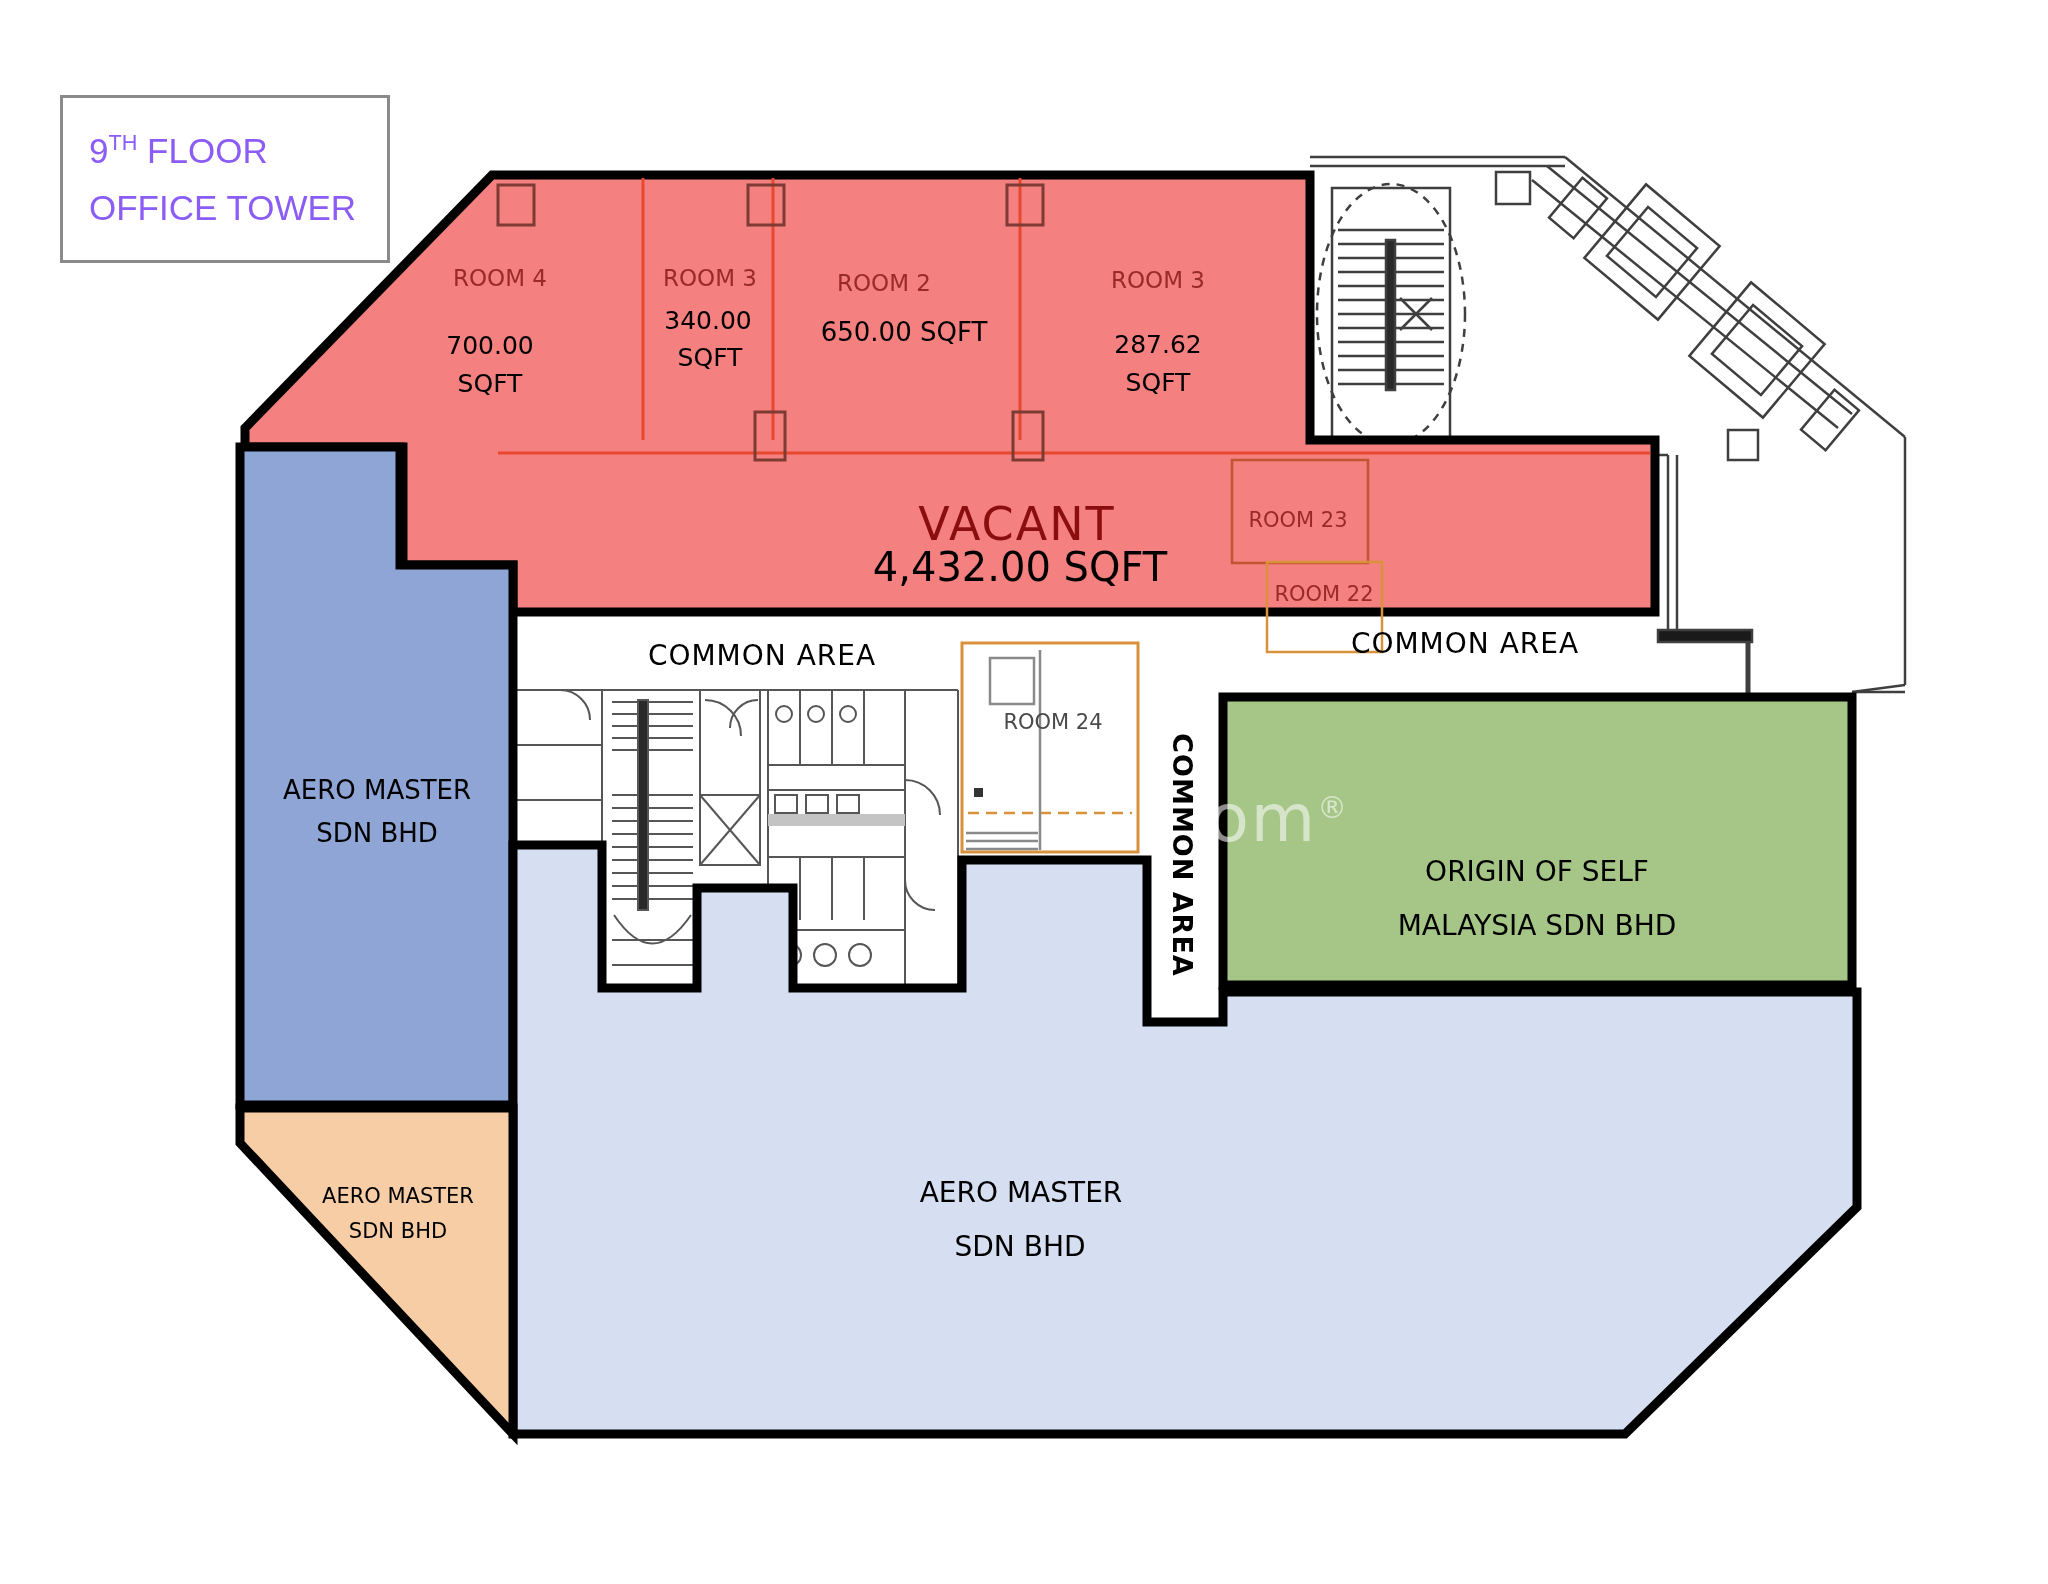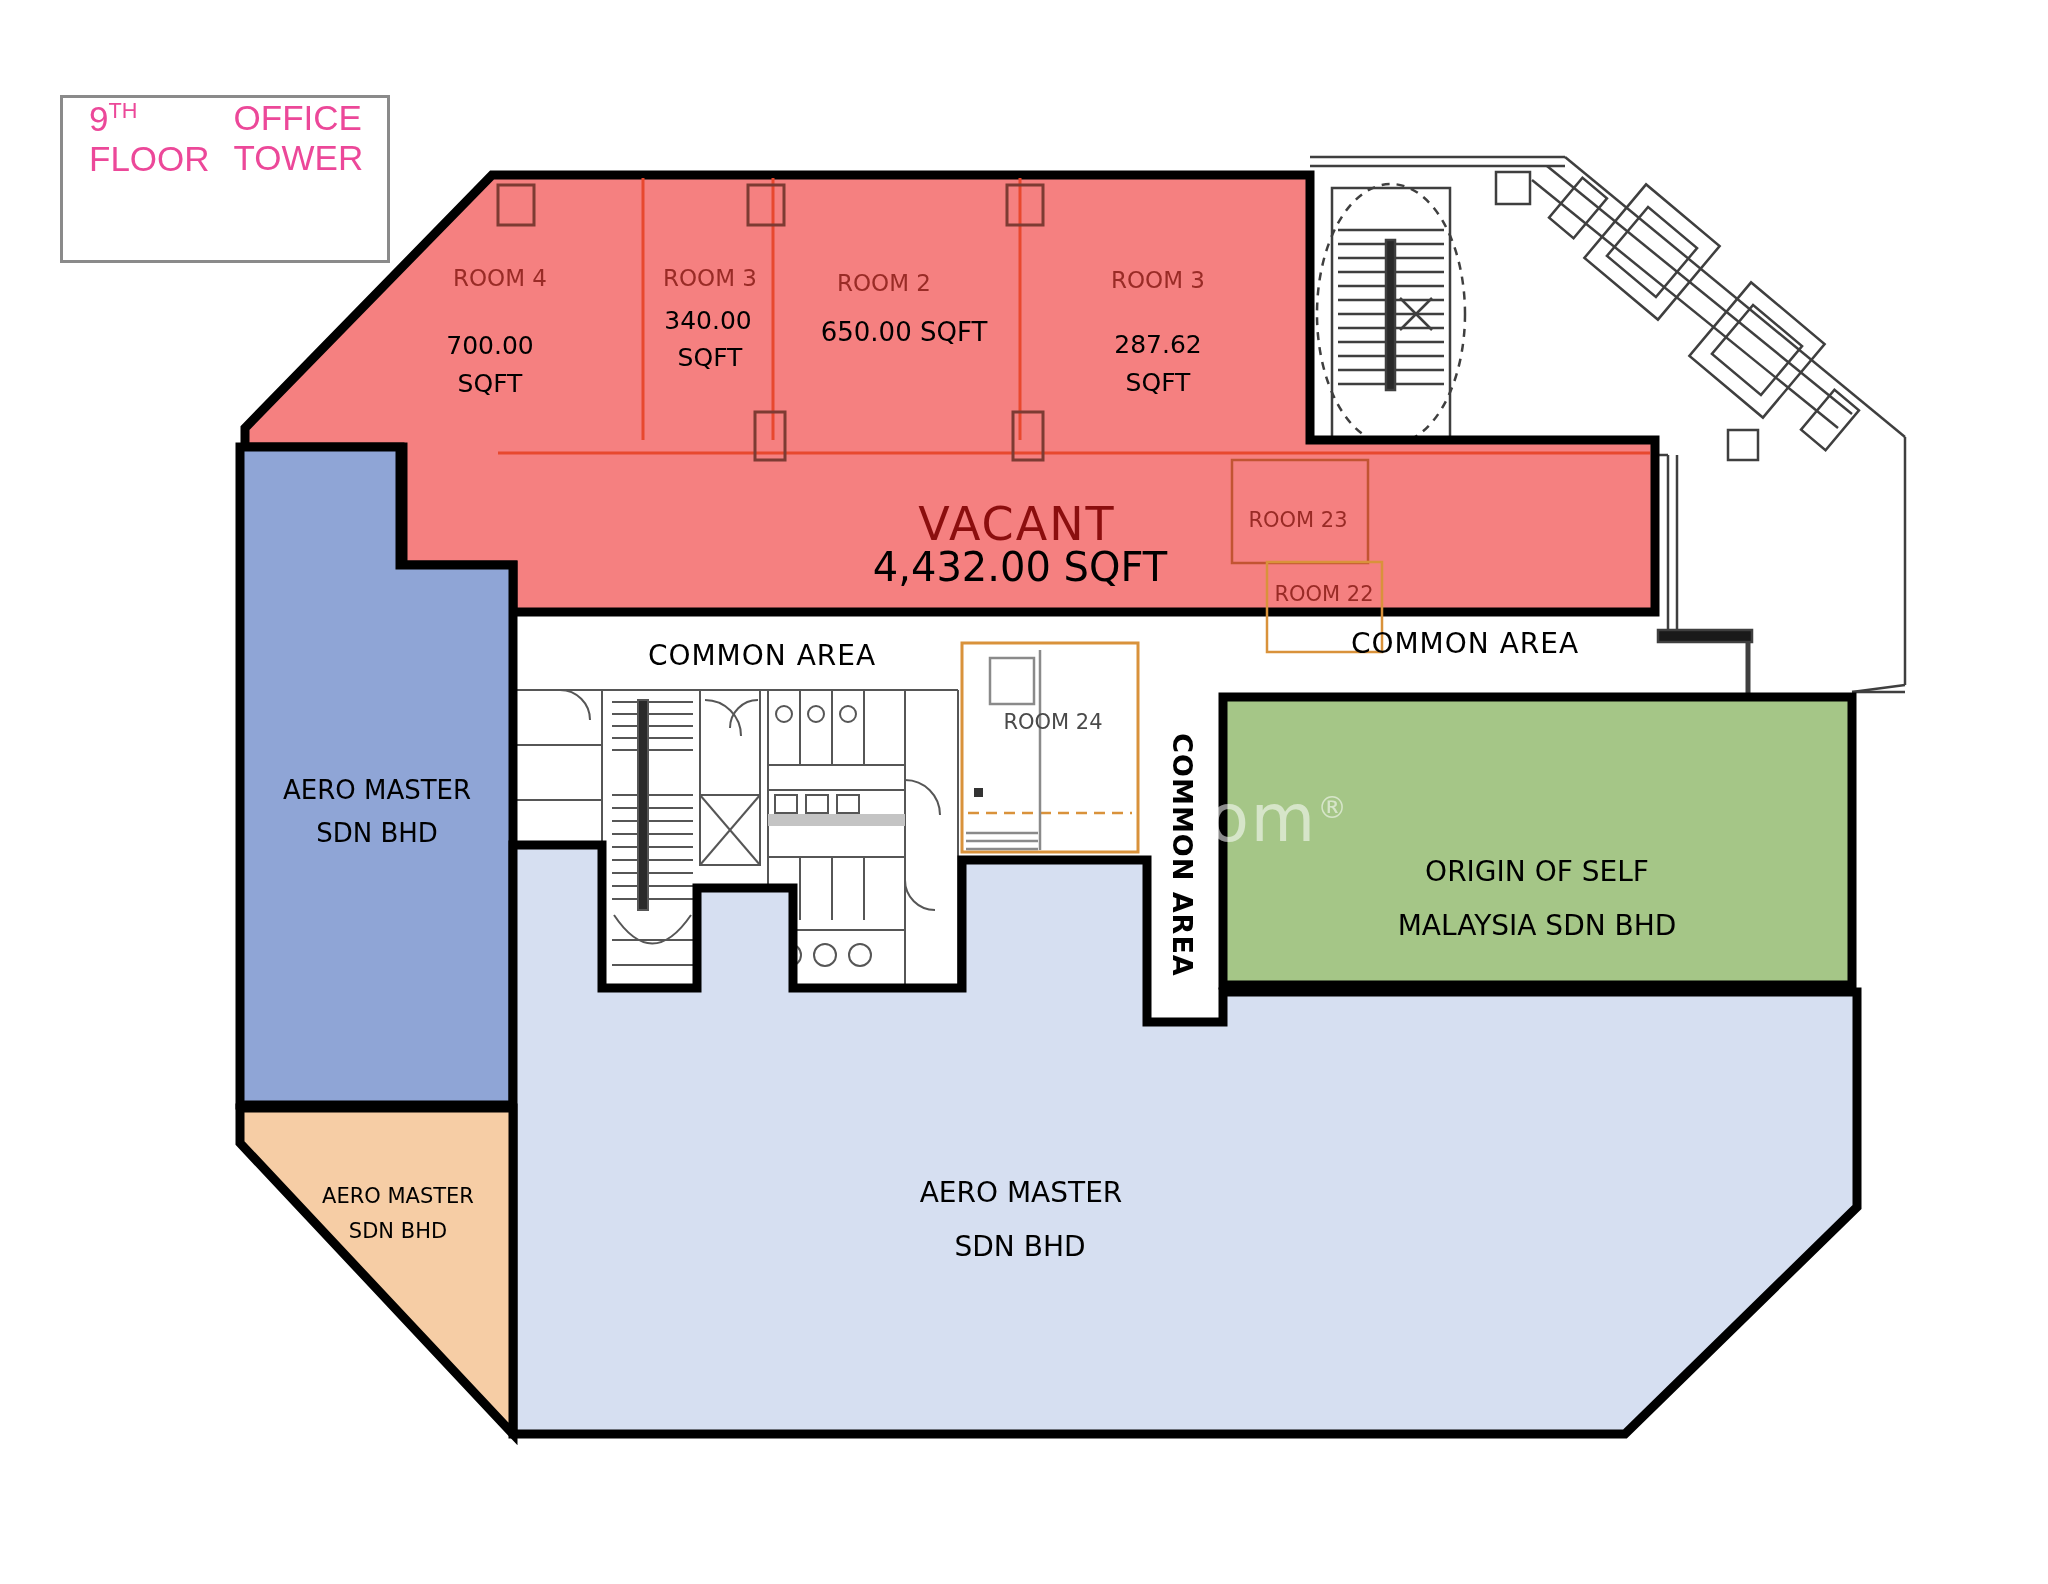--- a/index.html
+++ b/index.html
@@ -31,23 +31,23 @@
     position:absolute;
     transform:translate(-50%,-50%) rotate(90deg);
     white-space:nowrap;font-weight:bold;font-size:27px;letter-spacing:1px;color:#000;
   }
   .tenant{font-size:26px;}
   .tenant-big{font-size:28px;}
   .tenant-small{font-size:21px;}
   #title-box{
     position:absolute;left:60px;top:95px;width:330px;height:168px;
     background:#fff;border:3px solid #8a8a8a;box-sizing:border-box;
-    display:flex;flex-direction:row;justify-content:center;
-    padding-left:26px;gap:24px;
-    font-size:35px;color:#ec4899;font-weight:normal;
+    display:flex;flex-direction:column;justify-content:center;
+    padding-left:26px;gap:18px;
+    font-size:35px;color:#8b5cf6;font-weight:normal;
     font-family:"Liberation Sans","DejaVu Sans",sans-serif;
   }
   #title-box .sup{font-size:0.62em;vertical-align:super;}
   #watermark{
     position:absolute;left:1248px;top:818px;
     transform:translate(-50%,-50%);
     font-size:66px;font-weight:normal;color:rgba(255,255,255,0.55);
     letter-spacing:2px;white-space:nowrap;
   }
   #watermark .reg{font-size:0.45em;vertical-align:super;}

